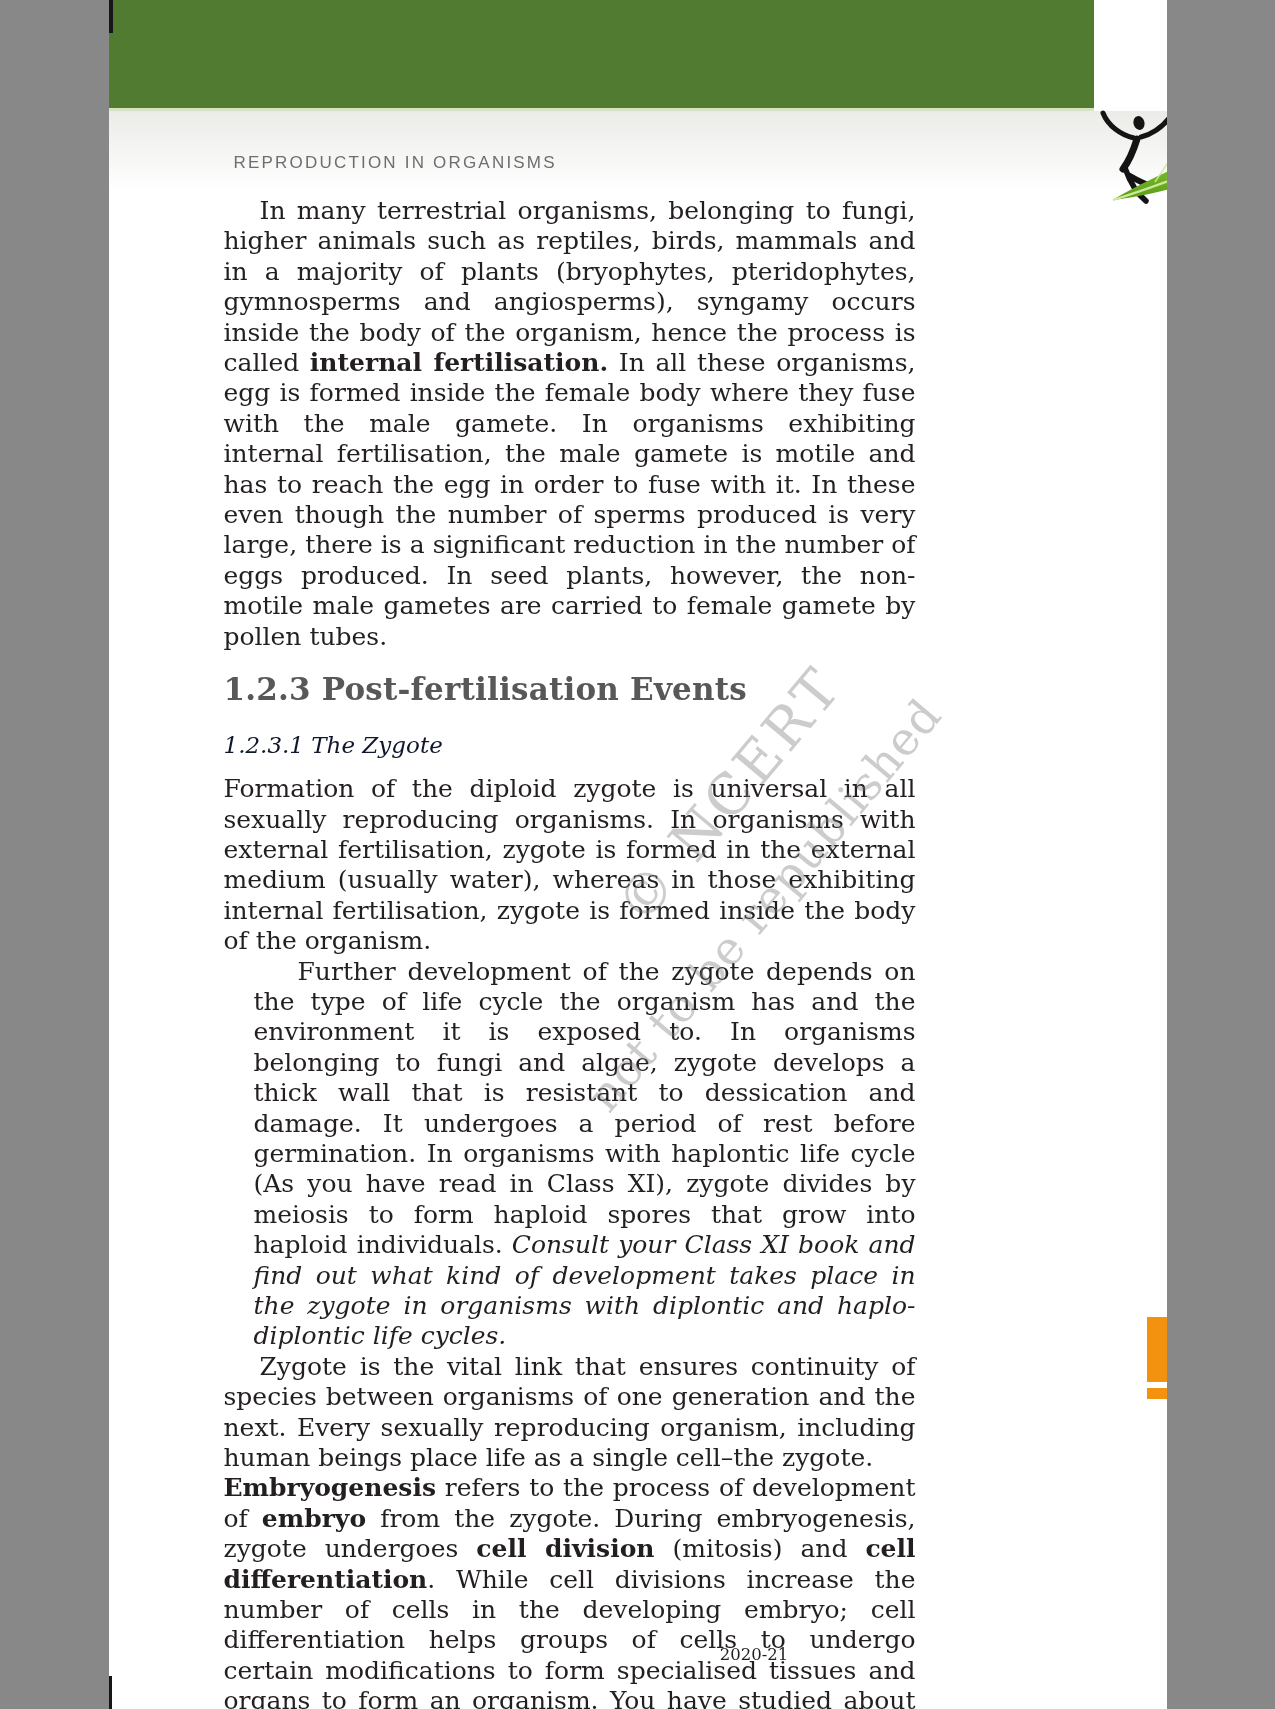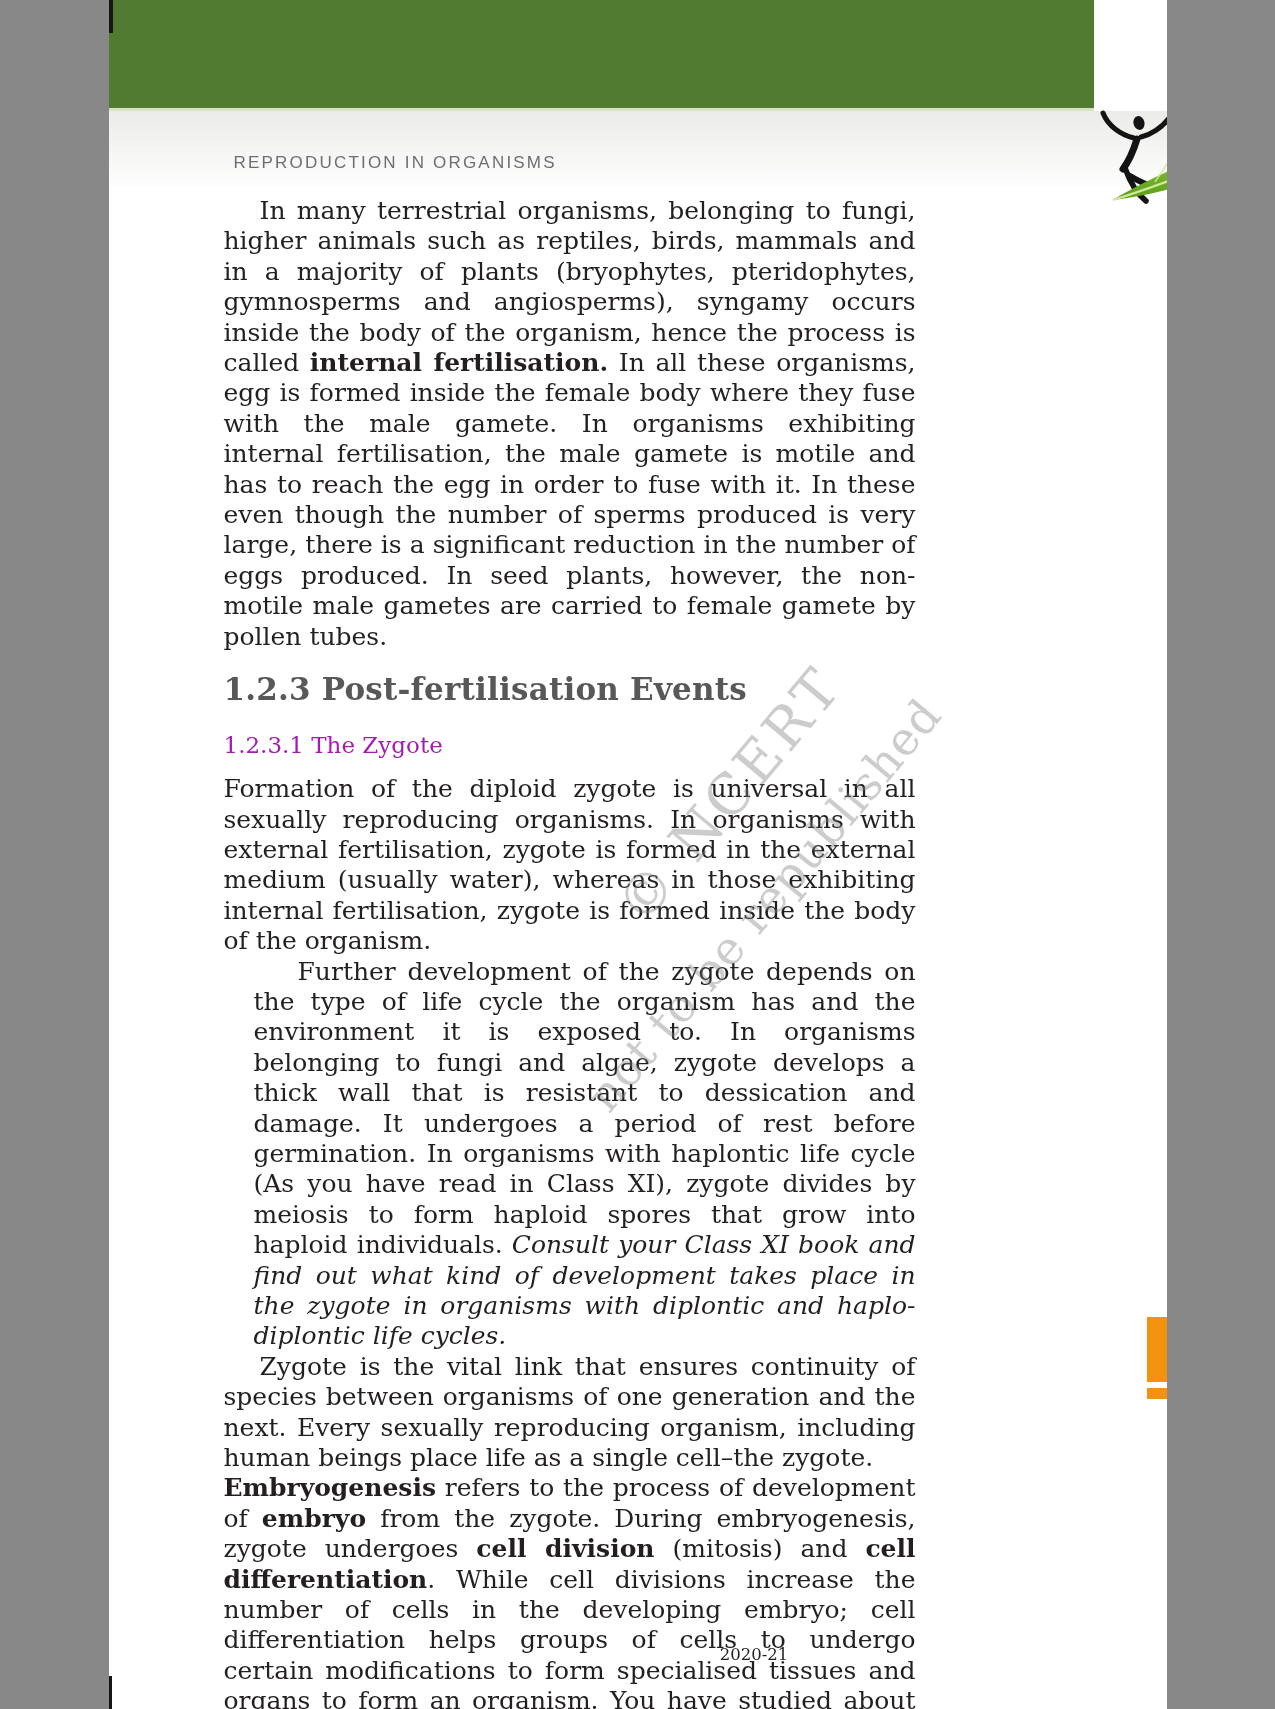--- a/index.html
+++ b/index.html
@@ -49,21 +49,21 @@
     margin:0; font-size:25px; line-height:30.4px; text-align:justify;
   }
   .indent { text-indent:36px; }
   .indent-lg { text-indent:44px;margin-left:30px; }
   .h-section {
     margin:22px 0 13px 0; font-size:31px; line-height:30px;
     font-weight:bold; color:#58585a; letter-spacing:0.2px;
   }
   .h-sub {
     margin:26px 0 14px 0; font-size:23px; line-height:30px;
-    font-weight:normal; color:#a21caf;
+    font-style:italic; font-weight:normal; color:#0f172a;
   }
   .h-sub-2 { margin-top:34px; }
   
   .wm {
     position:absolute; z-index:3; white-space:nowrap;
     color:rgba(128,128,128,0.40); font-family:"DejaVu Serif", serif;
     pointer-events:none;
   }
   .wm1 { left:620px; top:795px; font-size:56px; transform:translate(-50%,-50%) rotate(-50deg); letter-spacing:4px; }
   .wm2 { left:655px; top:905px; font-size:46px; transform:translate(-50%,-50%) rotate(-50deg); letter-spacing:1px; }

